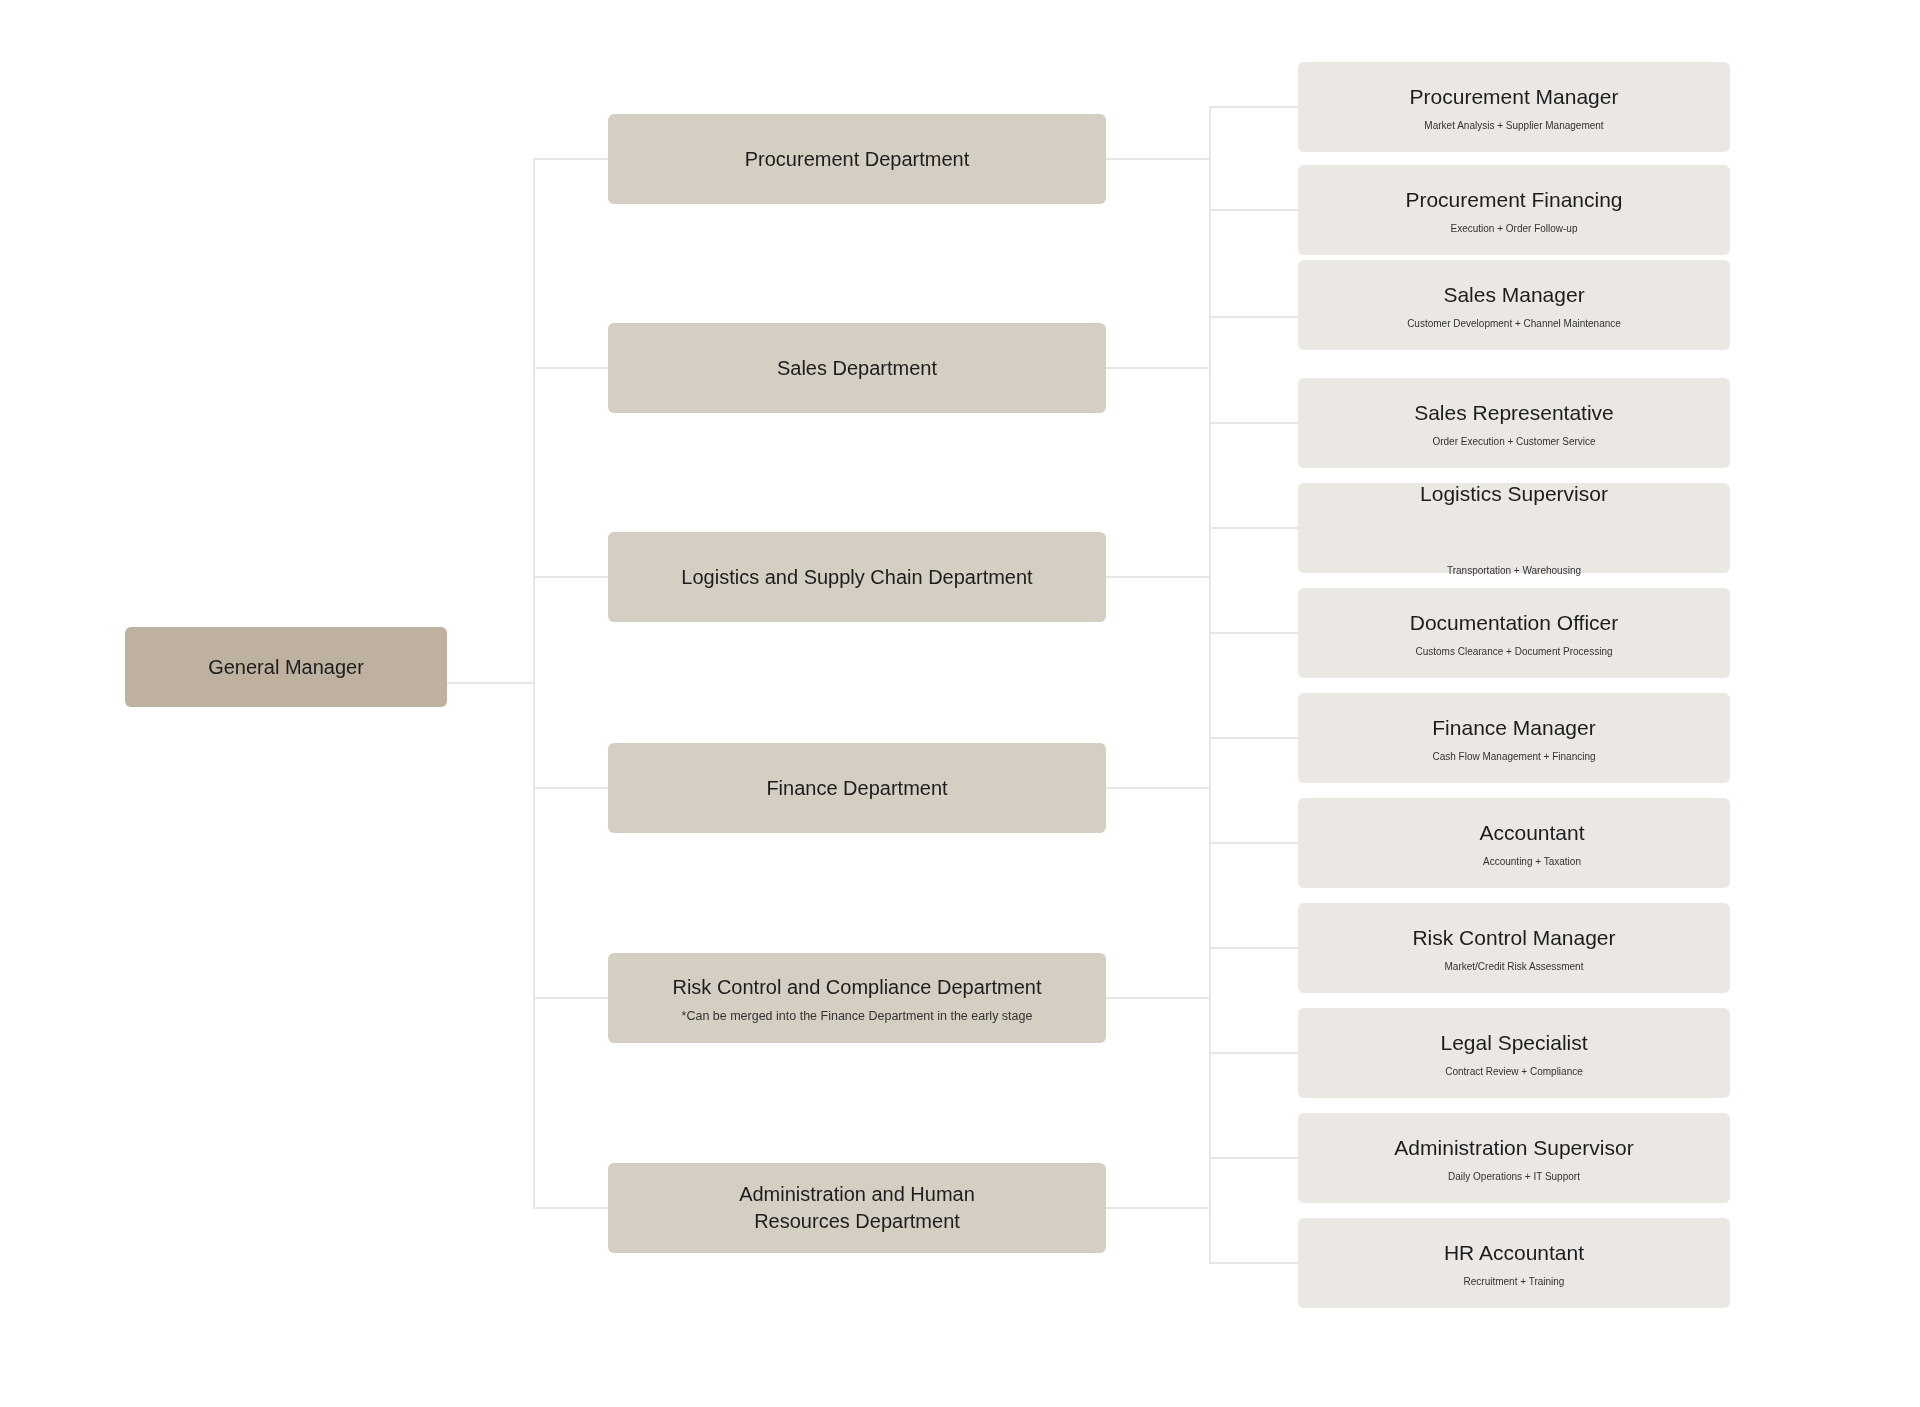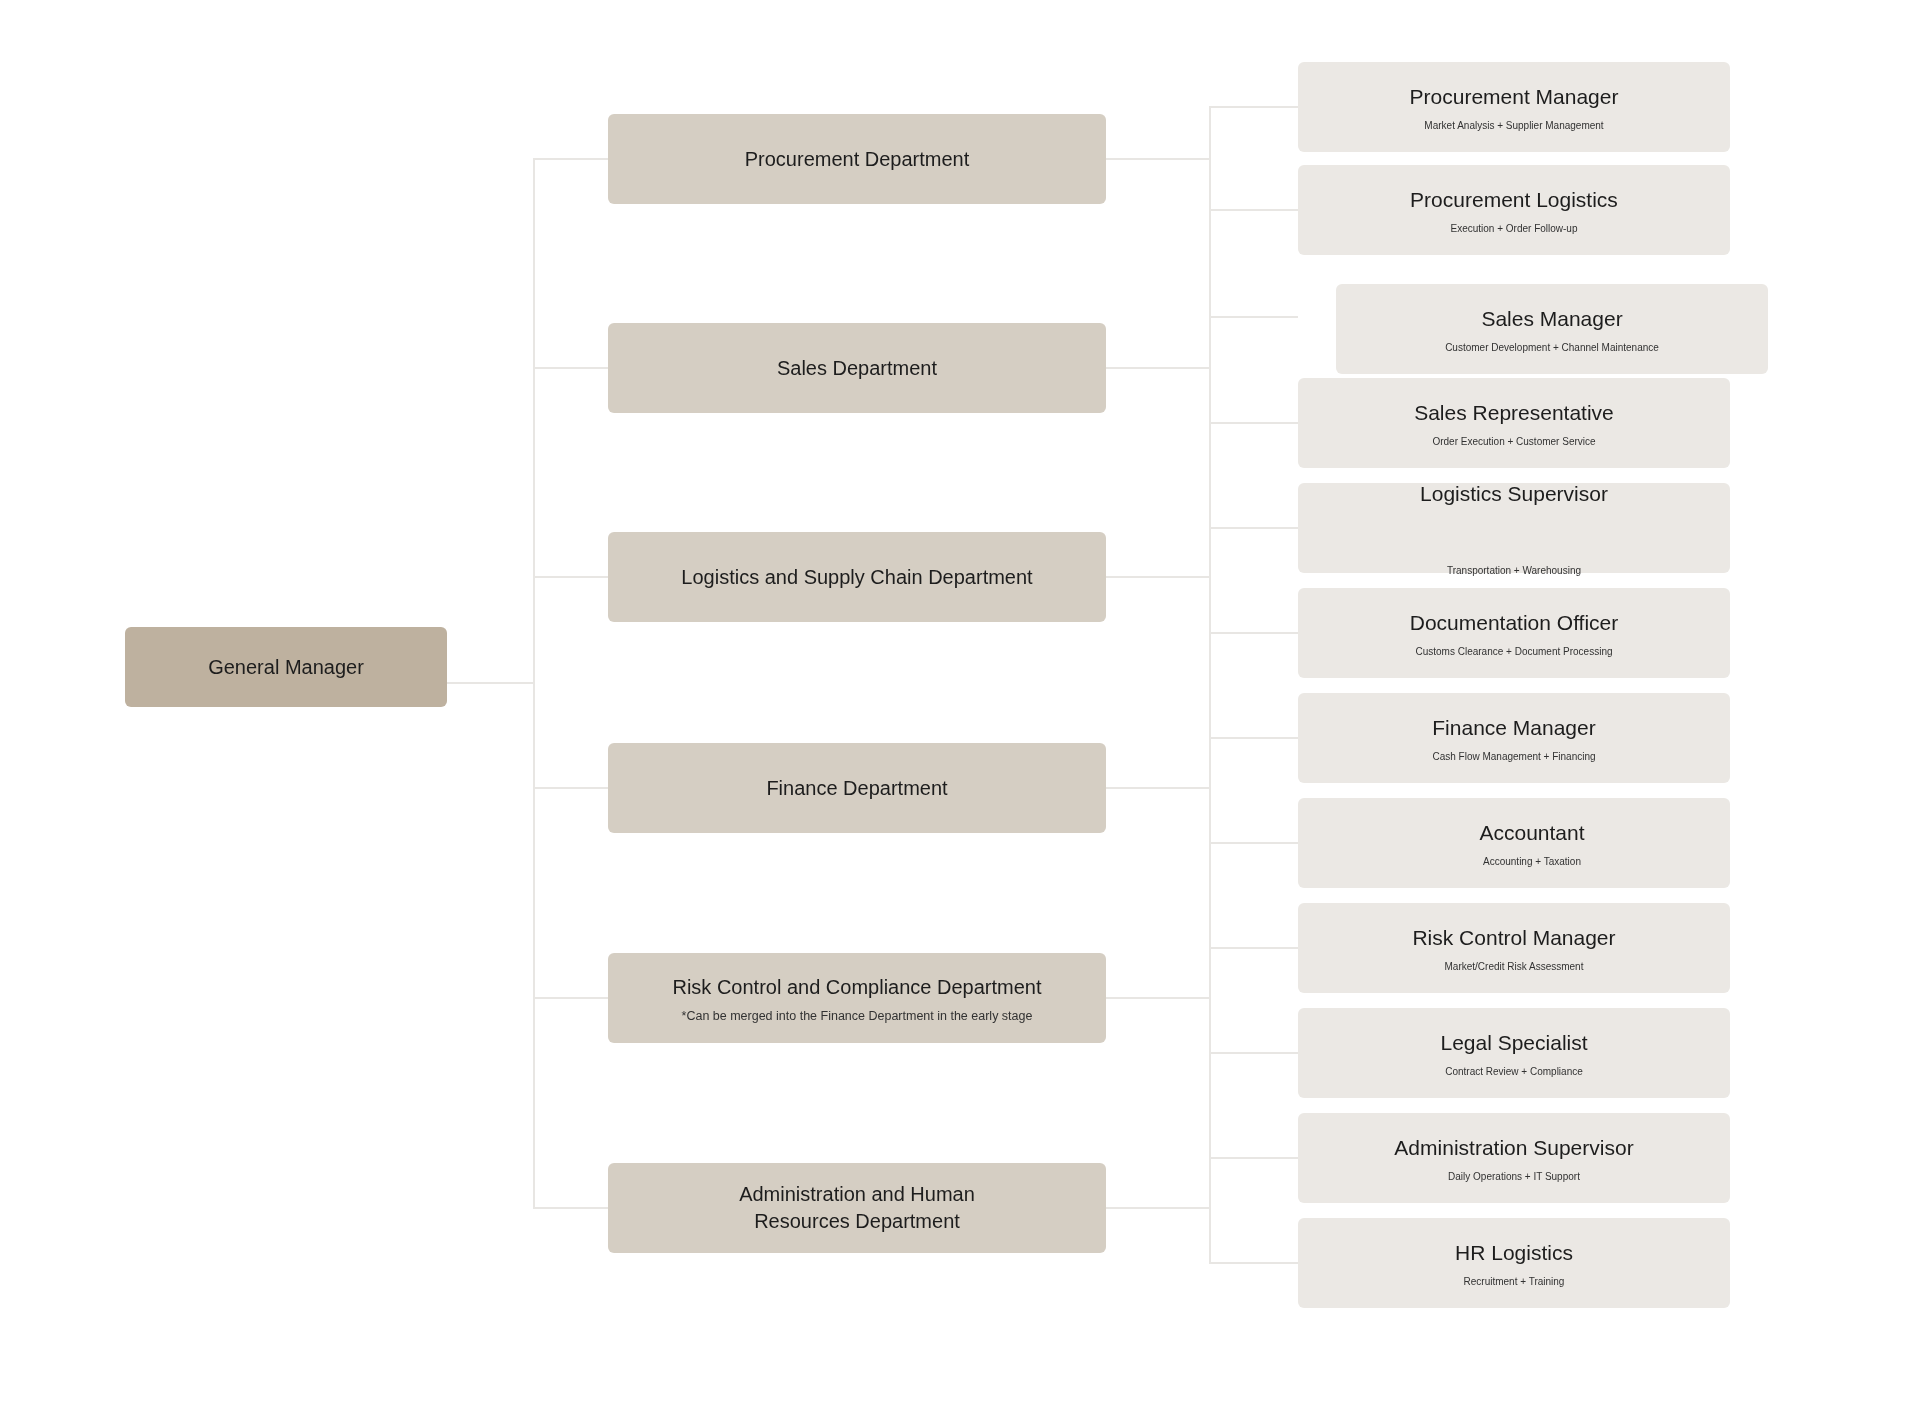--- a/index.html
+++ b/index.html
@@ -104,24 +104,24 @@
   <div class="node dept" style="top:1163px;">
     <div class="title">Administration and Human
 Resources Department</div>
   </div>
 
   <div class="node role" style="top:62px;">
     <div class="title">Procurement Manager</div>
     <div class="subtitle">Market Analysis + Supplier Management</div>
   </div>
   <div class="node role" style="top:165px;">
-    <div class="title">Procurement Logistics</div>
+    <div class="title">Procurement Financing</div>
     <div class="subtitle">Execution + Order Follow-up</div>
   </div>
-  <div class="node role" style="top:284px;margin-left:38px;">
+  <div class="node role" style="top:260px;">
     <div class="title">Sales Manager</div>
     <div class="subtitle">Customer Development + Channel Maintenance</div>
   </div>
   <div class="node role" style="top:378px;">
     <div class="title">Sales Representative</div>
     <div class="subtitle">Order Execution + Customer Service</div>
   </div>
   <div class="node role" style="top:483px;gap:48px;">
     <div class="title">Logistics Supervisor</div>
     <div class="subtitle">Transportation + Warehousing</div>
@@ -144,17 +144,17 @@
   </div>
   <div class="node role" style="top:1008px;">
     <div class="title">Legal Specialist</div>
     <div class="subtitle">Contract Review + Compliance</div>
   </div>
   <div class="node role" style="top:1113px;">
     <div class="title">Administration Supervisor</div>
     <div class="subtitle">Daily Operations + IT Support</div>
   </div>
   <div class="node role" style="top:1218px;">
-    <div class="title">HR Logistics</div>
+    <div class="title">HR Accountant</div>
     <div class="subtitle">Recruitment + Training</div>
   </div>
 
 </div>
 
 </body></html>

